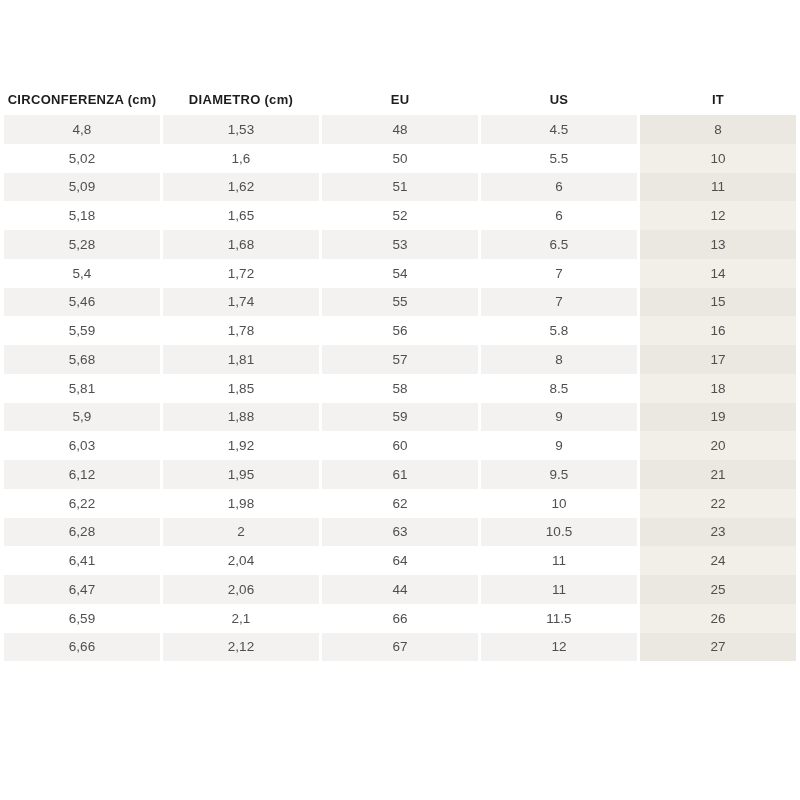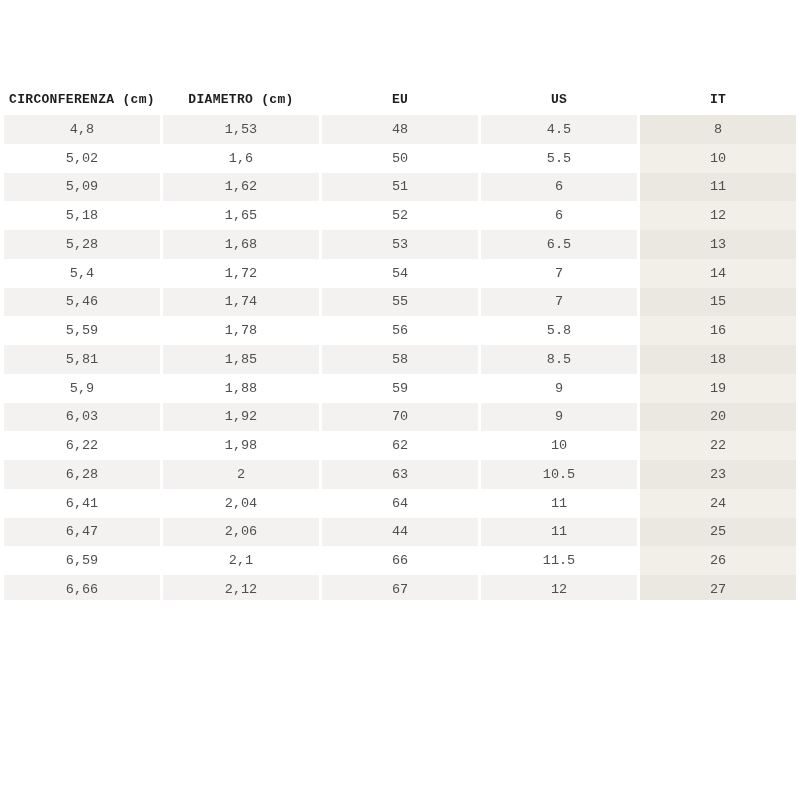--- a/index.html
+++ b/index.html
@@ -4,24 +4,23 @@
 <style>
   html, body {
     margin: 0;
     padding: 0;
     background: #ffffff;
     font-family: "Liberation Sans", sans-serif;
   }
   .page {
     position: relative;
     width: 800px;
-    height: 600px;
+    height: 800px;
     background: #ffffff;
     overflow: hidden;
-    font-family: Liberation Mono, monospace;
   }
   table.ring-table {
     position: absolute;
     top: 84px;
     left: 1px;
     width: 798px;
     border-collapse: separate;
     border-spacing: 3px 0;
     table-layout: fixed;
   }
@@ -116,39 +115,53 @@
           <td class="it-col">15</td>
         </tr>
         <tr>
           <td>5,59</td>
           <td>1,78</td>
           <td>56</td>
           <td>5.8</td>
           <td class="it-col">16</td>
         </tr>
         <tr>
+          <td>5,68</td>
+          <td>1,81</td>
+          <td>57</td>
+          <td>8</td>
+          <td class="it-col">17</td>
+        </tr>
+        <tr>
           <td>5,81</td>
           <td>1,85</td>
           <td>58</td>
           <td>8.5</td>
           <td class="it-col">18</td>
         </tr>
         <tr>
           <td>5,9</td>
           <td>1,88</td>
           <td>59</td>
           <td>9</td>
           <td class="it-col">19</td>
         </tr>
         <tr>
           <td>6,03</td>
           <td>1,92</td>
-          <td>70</td>
+          <td>60</td>
           <td>9</td>
           <td class="it-col">20</td>
+        </tr>
+        <tr>
+          <td>6,12</td>
+          <td>1,95</td>
+          <td>61</td>
+          <td>9.5</td>
+          <td class="it-col">21</td>
         </tr>
         <tr>
           <td>6,22</td>
           <td>1,98</td>
           <td>62</td>
           <td>10</td>
           <td class="it-col">22</td>
         </tr>
         <tr>
           <td>6,28</td>

